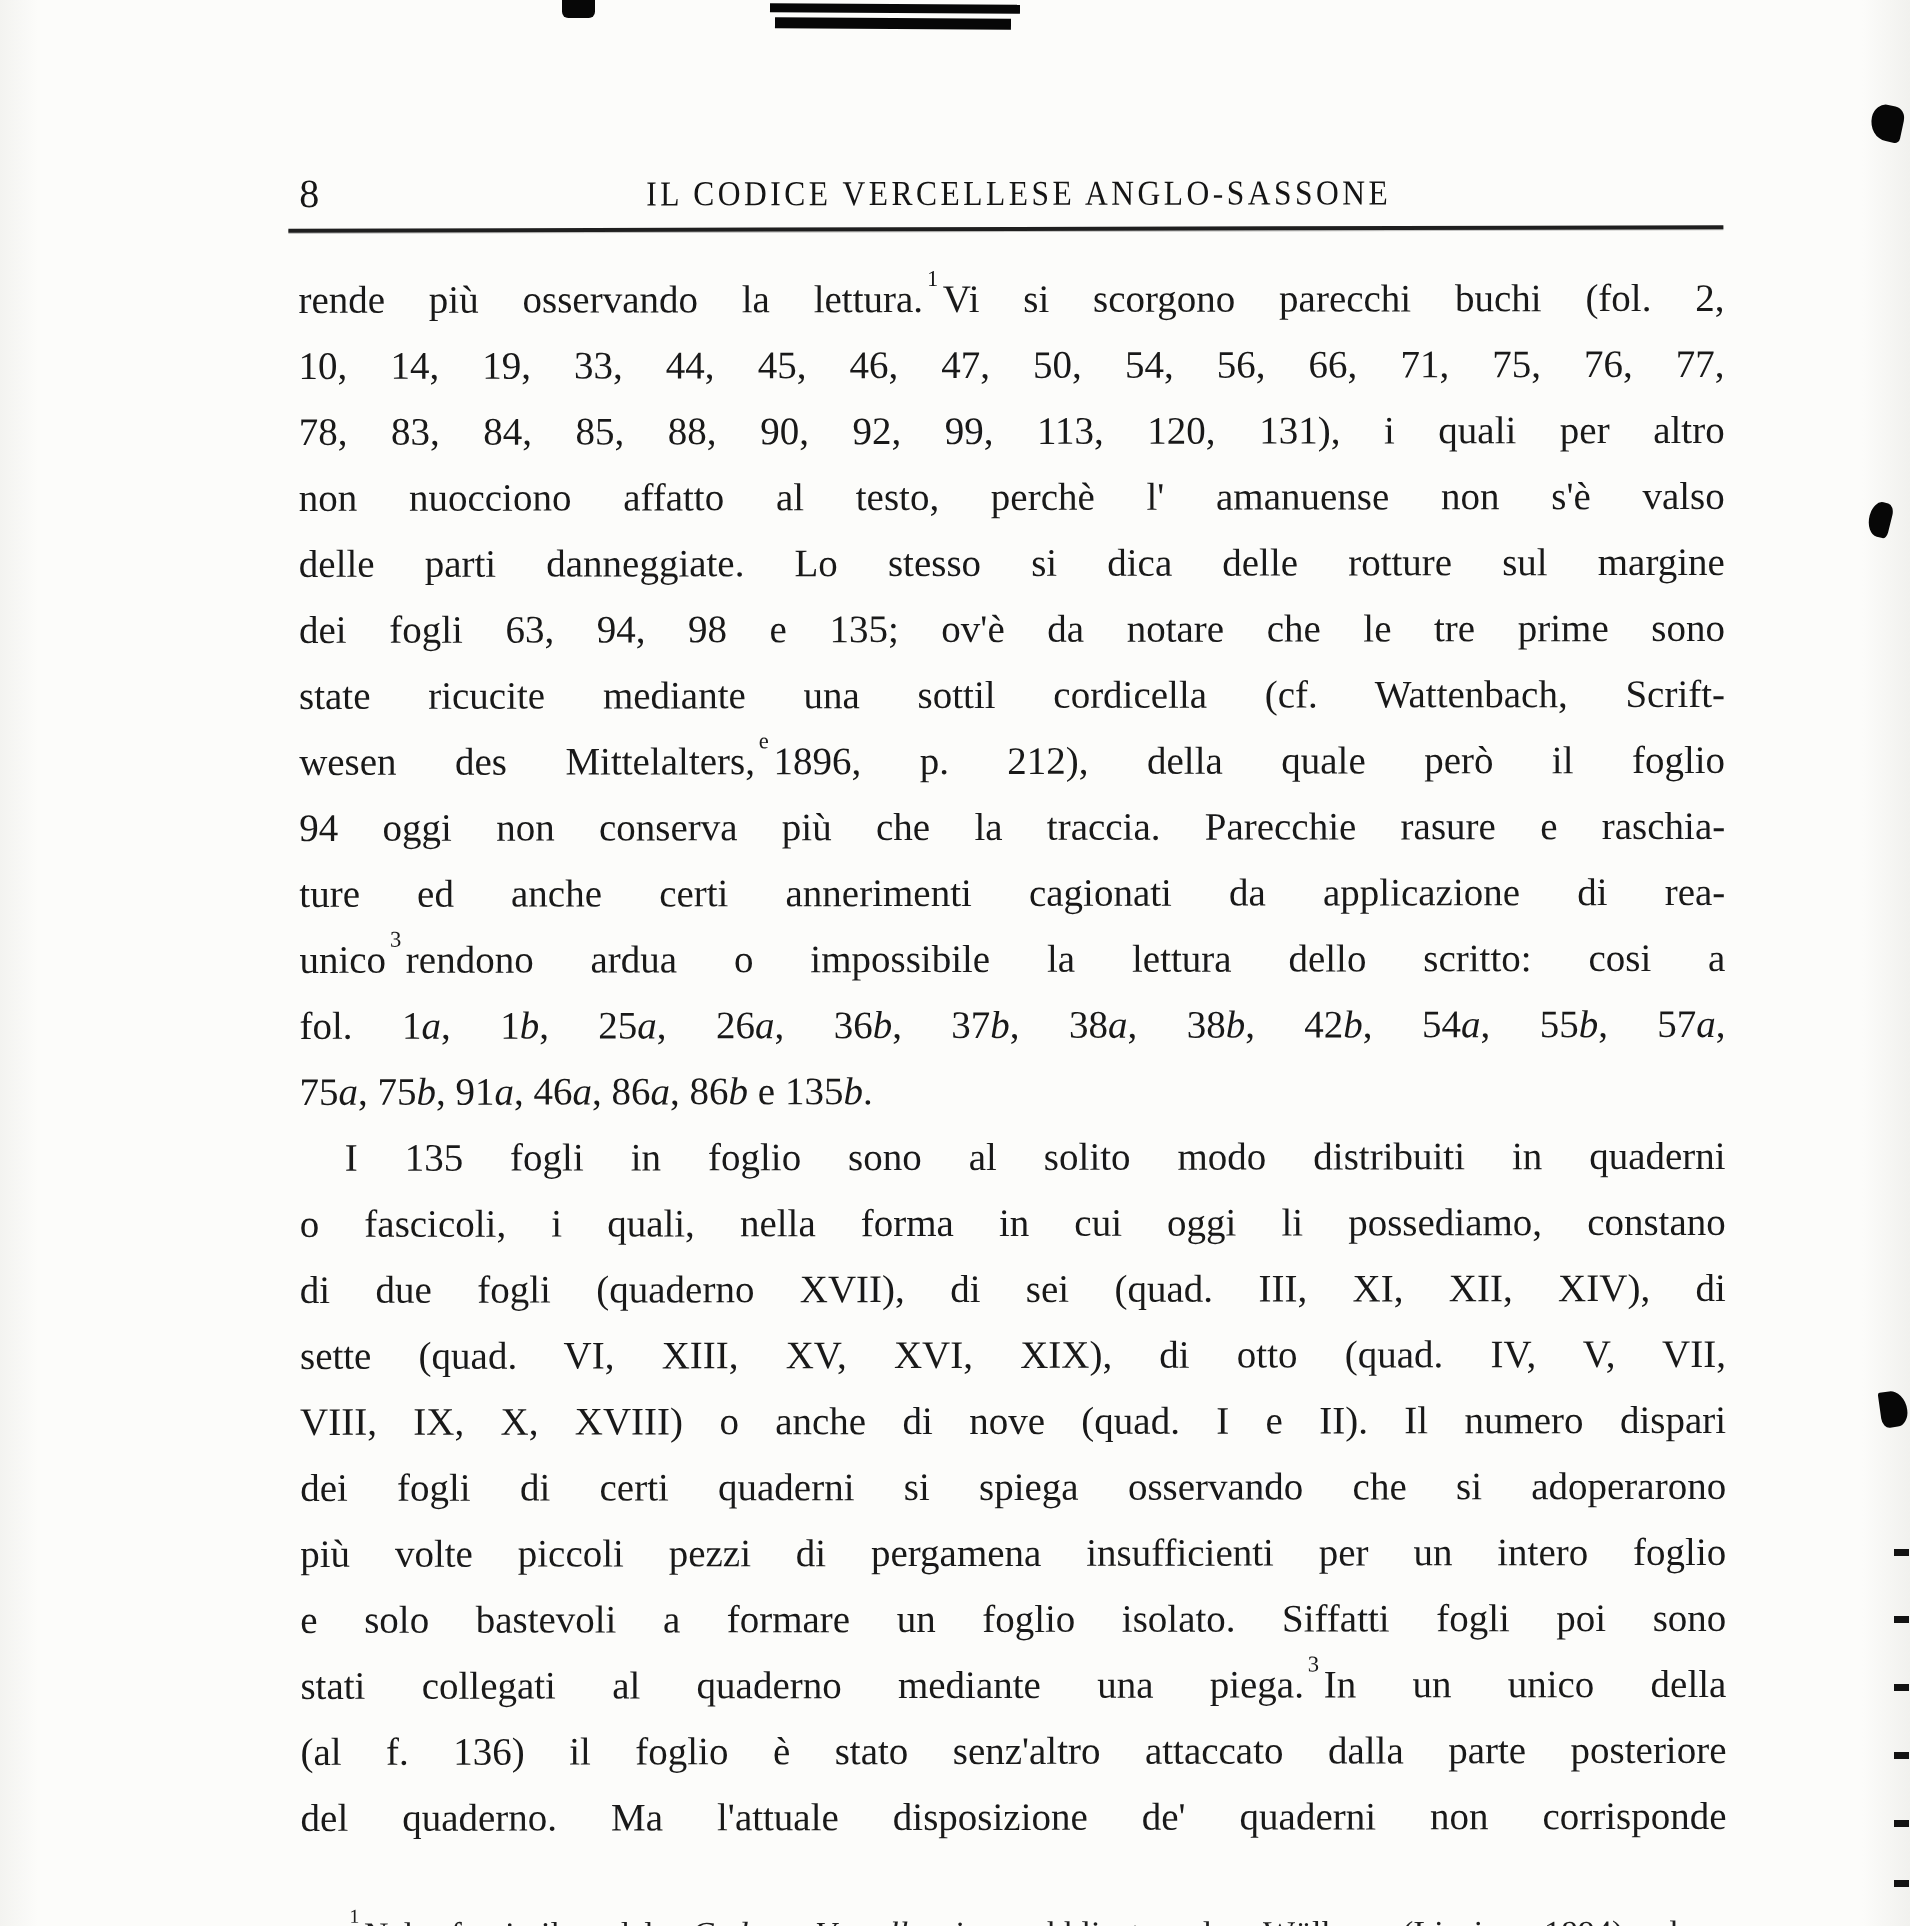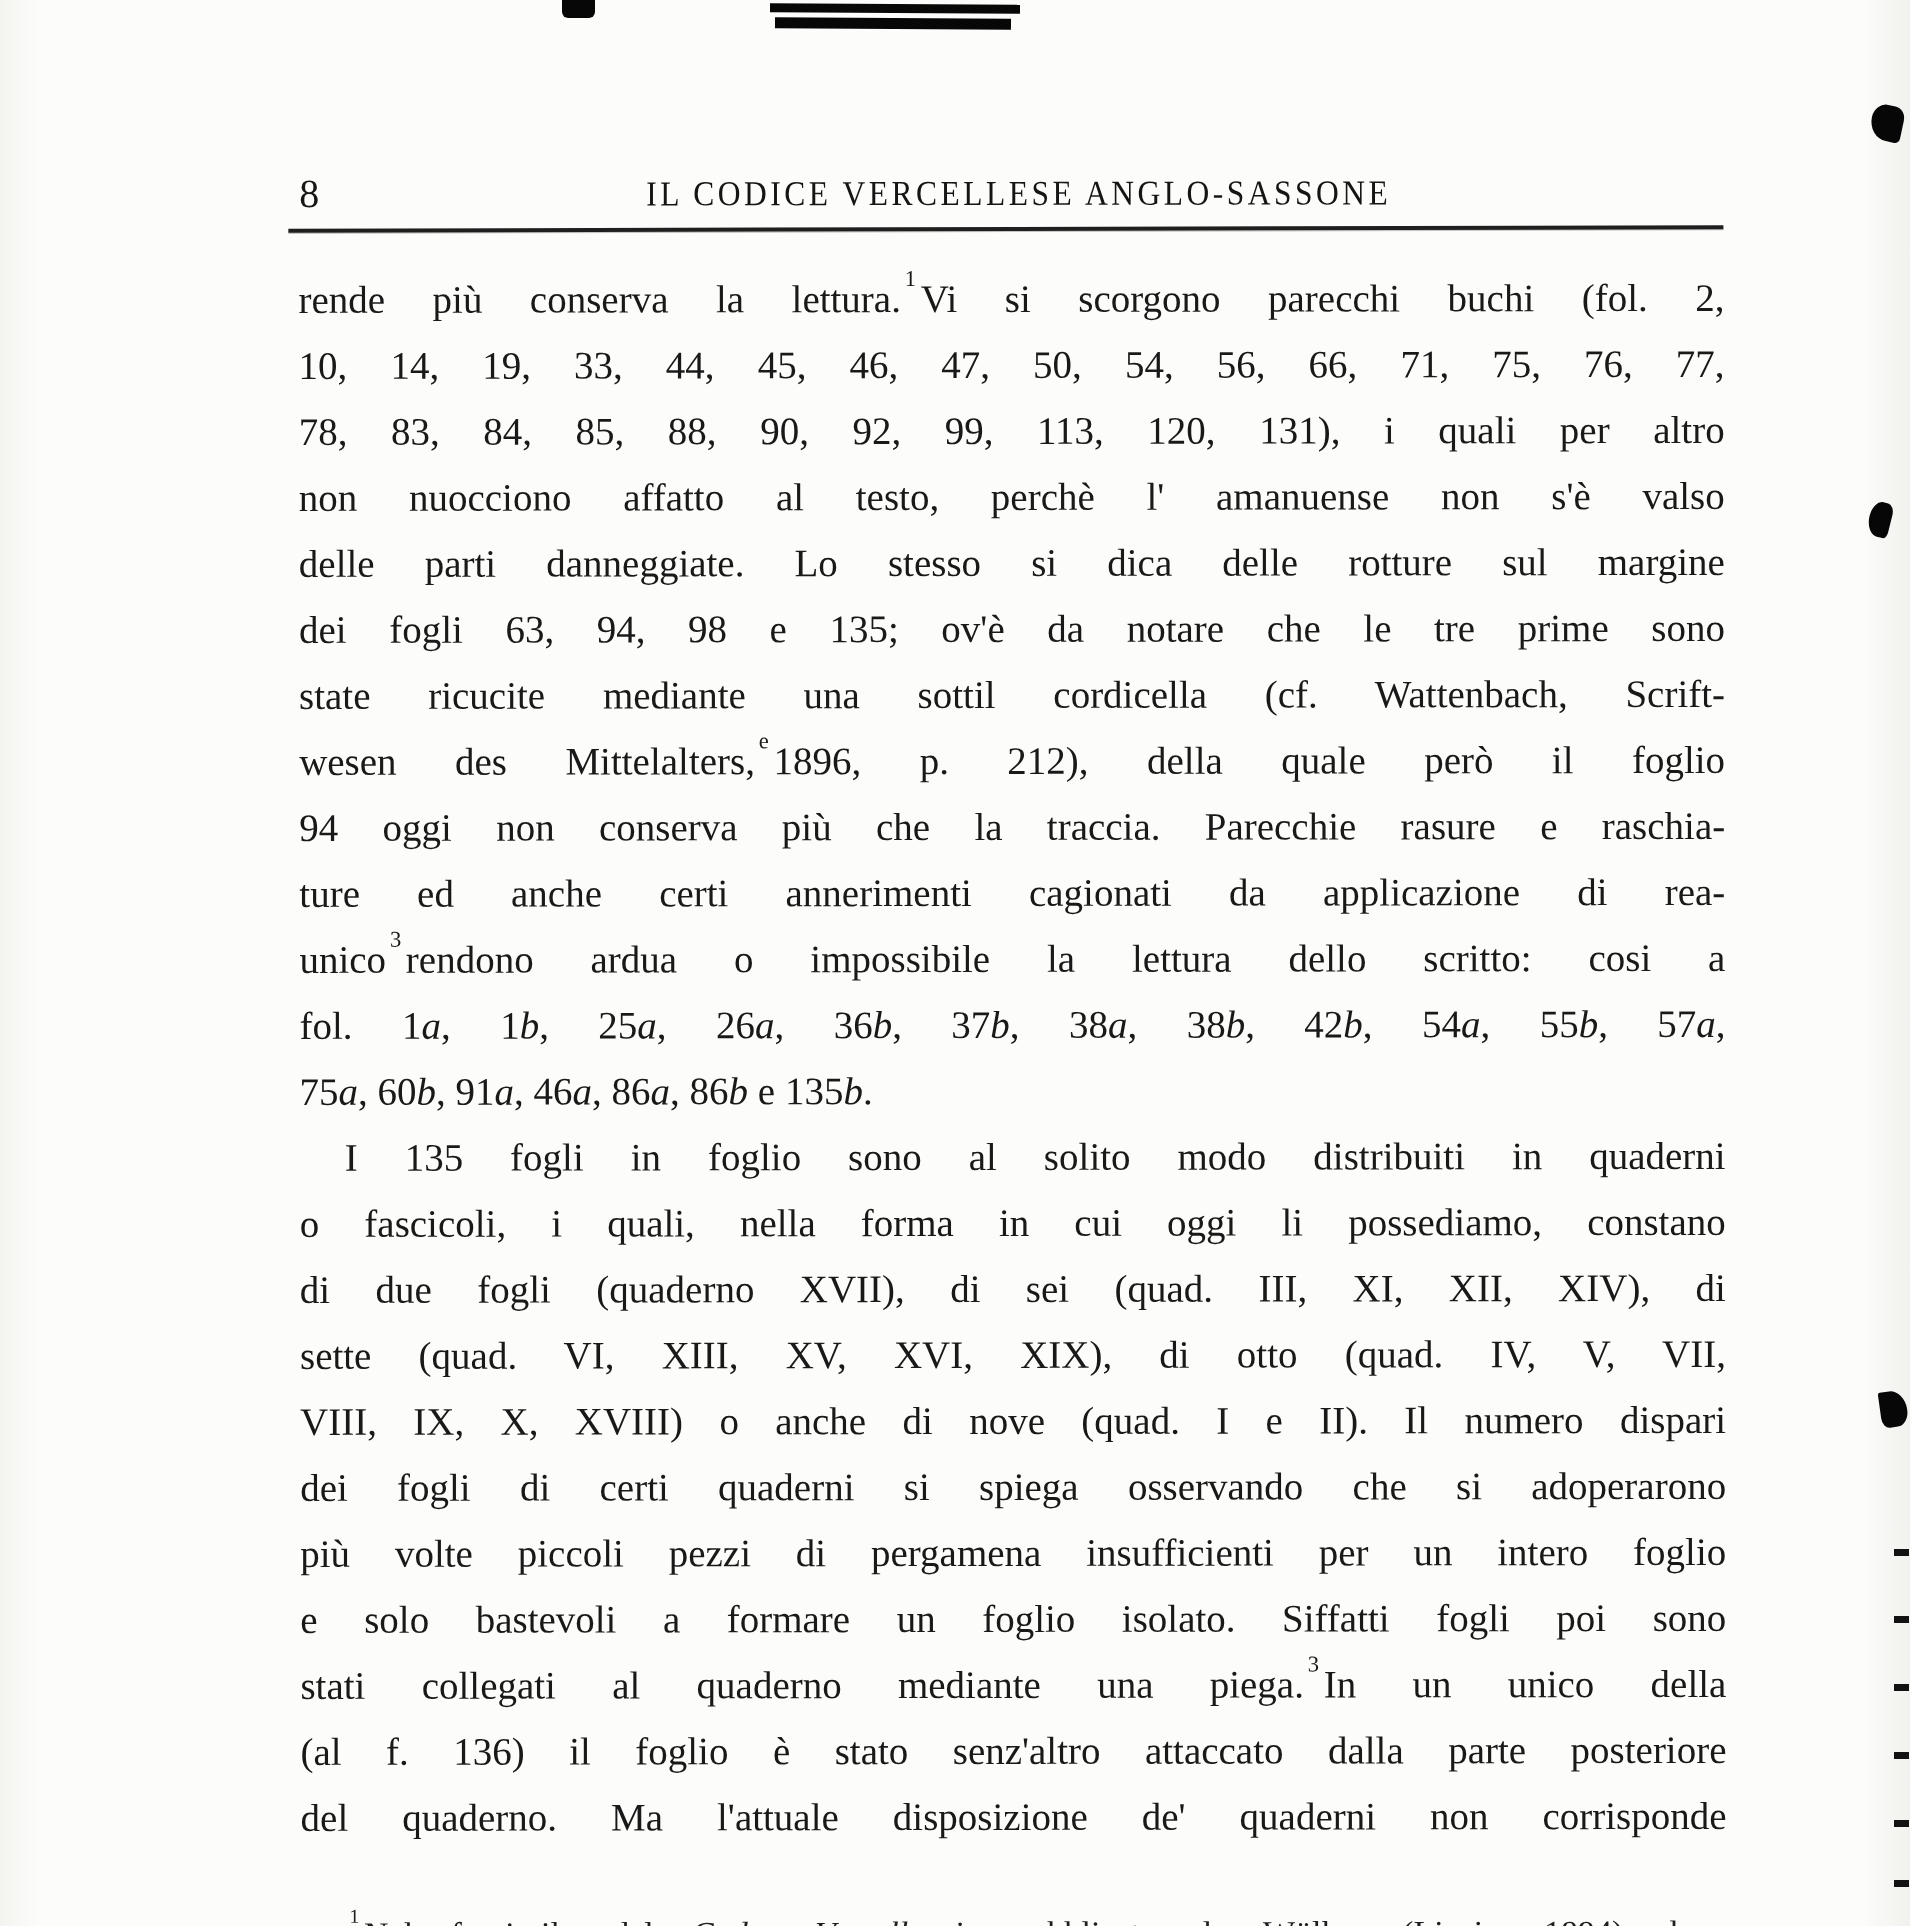--- a/index.html
+++ b/index.html
@@ -60,33 +60,33 @@
 <body>
 
 <div class="scan">
   <div class="content">
 
     <div class="pagenum">8</div>
     <div class="runtitle">IL CODICE VERCELLESE ANGLO-SASSONE</div>
     <div class="rule"></div>
 
     <main class="bodytext">
-        <div class="line"><span>rende più conserva la lettura.</span><sup>1</sup><span>Vi si scorgono parecchi buchi (fol. 2,</span></div>
+        <div class="line"><span>rende più osservando la lettura.</span><sup>1</sup><span>Vi si scorgono parecchi buchi (fol. 2,</span></div>
         <div class="line"><span>10, 14, 19, 33, 44, 45, 46, 47, 50, 54, 56, 66, 71, 75, 76, 77,</span></div>
         <div class="line"><span>78, 83, 84, 85, 88, 90, 92, 99, 113, 120, 131), i quali per altro</span></div>
         <div class="line"><span>non nuocciono affatto al testo, perchè l' amanuense non s'è valso</span></div>
         <div class="line"><span>delle parti danneggiate. Lo stesso si dica delle rotture sul margine</span></div>
         <div class="line"><span>dei fogli 63, 94, 98 e 135; ov'è da notare che le tre prime sono</span></div>
         <div class="line"><span>state ricucite mediante una sottil cordicella (cf. Wattenbach, Scrift-</span></div>
         <div class="line"><span>wesen des Mittelalters,</span><sup>e</sup><span>1896, p. 212), della quale però il foglio</span></div>
         <div class="line"><span>94 oggi non conserva più che la traccia. Parecchie rasure e raschia-</span></div>
         <div class="line"><span>ture ed anche certi annerimenti cagionati da applicazione di rea-</span></div>
         <div class="line"><span>unico</span><sup>3</sup><span>rendono ardua o impossibile la lettura dello scritto: cosi a</span></div>
         <div class="line"><span>fol. 1</span><span class="it">a</span><span>, 1</span><span class="it">b</span><span>, 25</span><span class="it">a</span><span>, 26</span><span class="it">a</span><span>, 36</span><span class="it">b</span><span>, 37</span><span class="it">b</span><span>, 38</span><span class="it">a</span><span>, 38</span><span class="it">b</span><span>, 42</span><span class="it">b</span><span>, 54</span><span class="it">a</span><span>, 55</span><span class="it">b</span><span>, 57</span><span class="it">a</span><span>,</span></div>
-        <div class="line flush"><span>75</span><span class="it">a</span><span>, 60</span><span class="it">b</span><span>, 91</span><span class="it">a</span><span>, 46</span><span class="it">a</span><span>, 86</span><span class="it">a</span><span>, 86</span><span class="it">b</span><span> e 135</span><span class="it">b</span><span>.</span></div>
+        <div class="line flush"><span>75</span><span class="it">a</span><span>, 75</span><span class="it">b</span><span>, 91</span><span class="it">a</span><span>, 46</span><span class="it">a</span><span>, 86</span><span class="it">a</span><span>, 86</span><span class="it">b</span><span> e 135</span><span class="it">b</span><span>.</span></div>
         <div class="line ind"><span>I 135 fogli in foglio sono al solito modo distribuiti in quaderni</span></div>
         <div class="line"><span>o fascicoli, i quali, nella forma in cui oggi li possediamo, constano</span></div>
         <div class="line"><span>di due fogli (quaderno XVII), di sei (quad. III, XI, XII, XIV), di</span></div>
         <div class="line"><span>sette (quad. VI, XIII, XV, XVI, XIX), di otto (quad. IV, V, VII,</span></div>
         <div class="line"><span>VIII, IX, X, XVIII) o anche di nove (quad. I e II). Il numero dispari</span></div>
         <div class="line"><span>dei fogli di certi quaderni si spiega osservando che si adoperarono</span></div>
         <div class="line"><span>più volte piccoli pezzi di pergamena insufficienti per un intero foglio</span></div>
         <div class="line"><span>e solo bastevoli a formare un foglio isolato. Siffatti fogli poi sono</span></div>
         <div class="line"><span>stati collegati al quaderno mediante una piega.</span><sup>3</sup><span>In un unico della</span></div>
         <div class="line"><span>(al f. 136) il foglio è stato senz'altro attaccato dalla parte posteriore</span></div>

